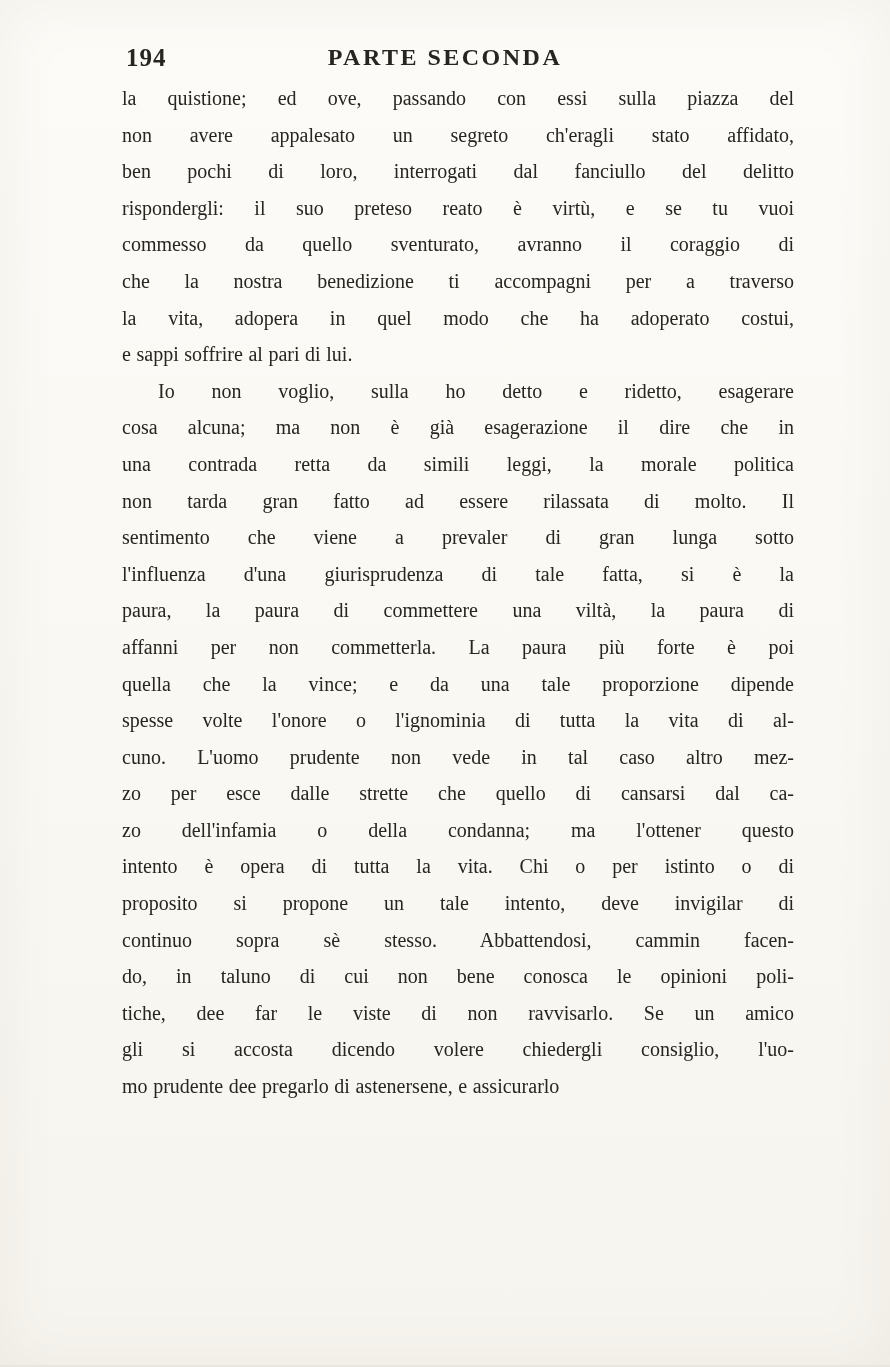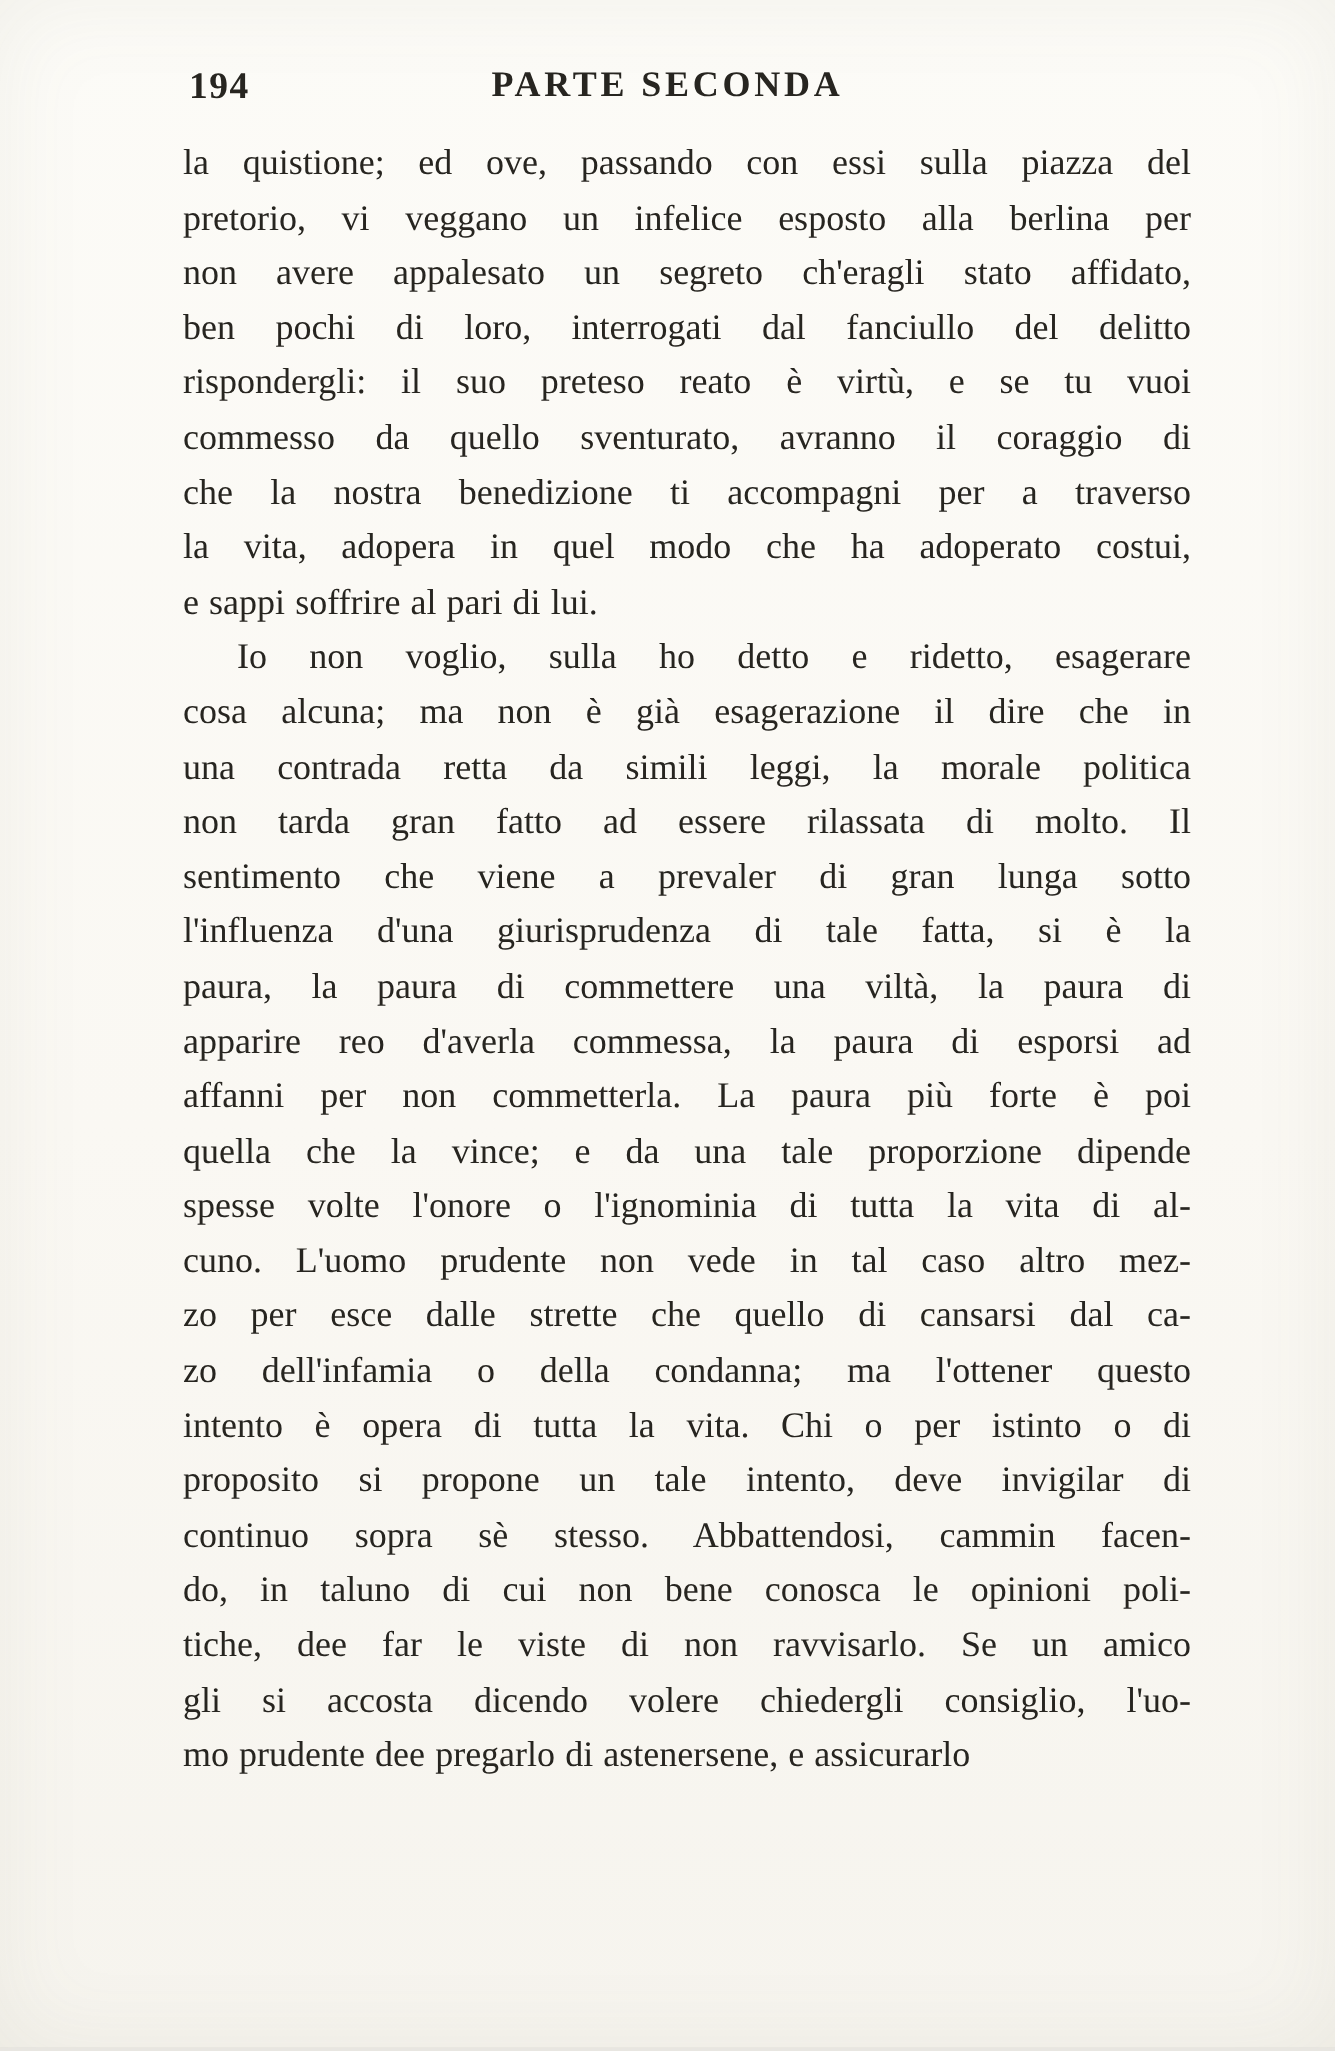--- a/index.html
+++ b/index.html
@@ -31,24 +31,24 @@
     font-weight: bold;
     letter-spacing: 1px;
   }
   .running-title {
     text-align: center;
     font-size: 24px;
     font-weight: bold;
     letter-spacing: 2.5px;
   }
   .body-text {
-    margin-top: 13px;
+    margin-top: 2px;
     margin-left: 122px;
     width: 672px;
-    font-size: 24px;
+    font-size: 20px;
     line-height: 36.6px;
     word-spacing: 0.03em;
   }
   .para {
     margin: 0;
   }
   .line {
     display: block;
     text-align: justify;
     text-align-last: justify;
@@ -65,38 +65,36 @@
 <body>
 
 <div class="page">
   <div class="page-header">
     <span class="page-number">194</span>
     <div class="running-title">PARTE SECONDA</div>
   </div>
   <div class="body-text">
       <p class="para">
         <span class="line">la quistione; ed ove, passando con essi sulla piazza del</span>
-        <span class="line">pretorio, vi veggano un infelice esposto alla berlina per</span>
         <span class="line">non avere appalesato un segreto ch'eragli stato affidato,</span>
         <span class="line">ben pochi di loro, interrogati dal fanciullo del delitto</span>
         <span class="line">rispondergli: il suo preteso reato è virtù, e se tu vuoi</span>
         <span class="line">commesso da quello sventurato, avranno il coraggio di</span>
         <span class="line">che la nostra benedizione ti accompagni per a traverso</span>
         <span class="line">la vita, adopera in quel modo che ha adoperato costui,</span>
         <span class="line">e sappi soffrire al pari di lui.</span>
       </p>
       <p class="para indent">
         <span class="line">Io non voglio, sulla ho detto e ridetto, esagerare</span>
         <span class="line">cosa alcuna; ma non è già esagerazione il dire che in</span>
         <span class="line">una contrada retta da simili leggi, la morale politica</span>
         <span class="line">non tarda gran fatto ad essere rilassata di molto. Il</span>
         <span class="line">sentimento che viene a prevaler di gran lunga sotto</span>
         <span class="line">l'influenza d'una giurisprudenza di tale fatta, si è la</span>
         <span class="line">paura, la paura di commettere una viltà, la paura di</span>
-        <span class="line">apparire reo d'averla commessa, la paura di esporsi ad</span>
         <span class="line">affanni per non commetterla. La paura più forte è poi</span>
         <span class="line">quella che la vince; e da una tale proporzione dipende</span>
         <span class="line">spesse volte l'onore o l'ignominia di tutta la vita di al-</span>
         <span class="line">cuno. L'uomo prudente non vede in tal caso altro mez-</span>
         <span class="line">zo per esce dalle strette che quello di cansarsi dal ca-</span>
         <span class="line">zo dell'infamia o della condanna; ma l'ottener questo</span>
         <span class="line">intento è opera di tutta la vita. Chi o per istinto o di</span>
         <span class="line">proposito si propone un tale intento, deve invigilar di</span>
         <span class="line">continuo sopra sè stesso. Abbattendosi, cammin facen-</span>
         <span class="line">do, in taluno di cui non bene conosca le opinioni poli-</span>

